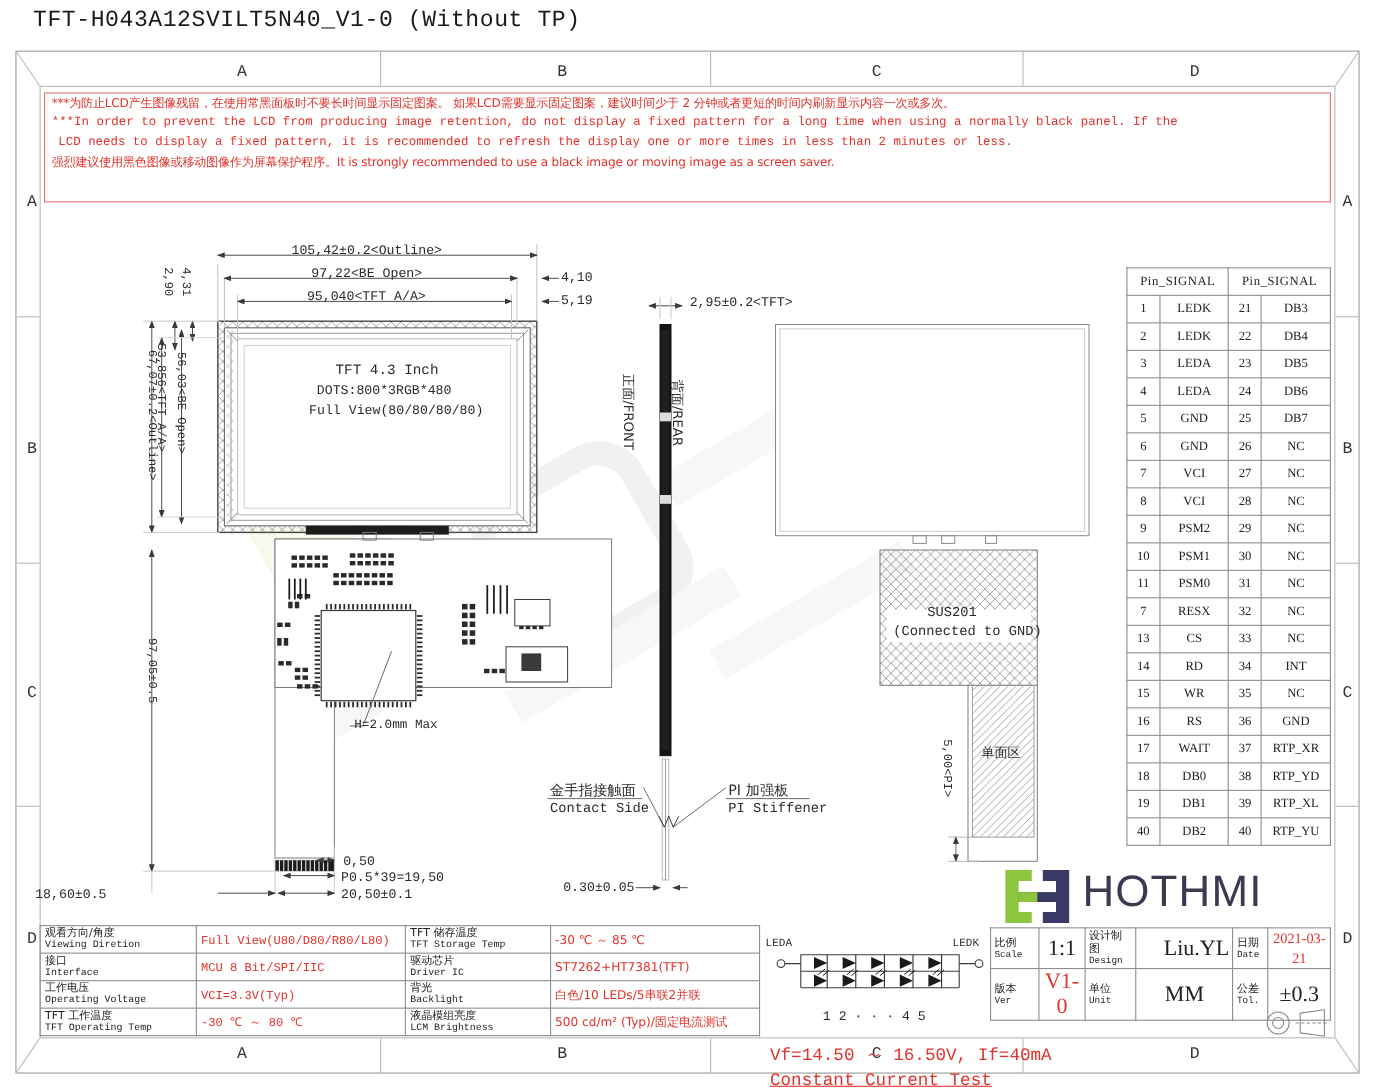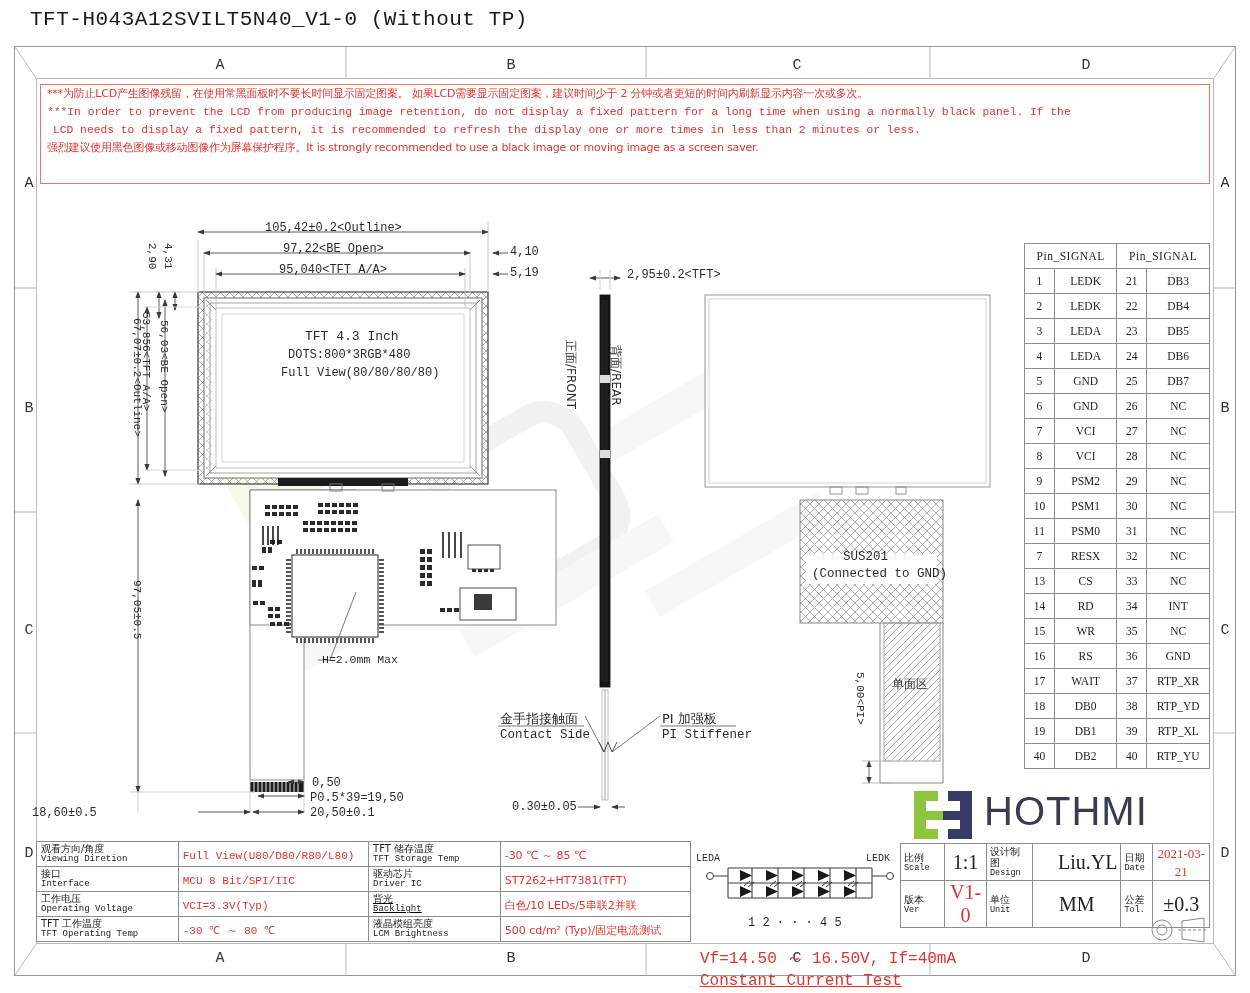--- a/index.html
+++ b/index.html
@@ -733,21 +733,21 @@
             <span class="sp-label-en">Driver IC</span>
           </td>
           <td class="sp-v"><span class="sp-val cn">ST7262+HT7381(TFT)</span></td>
         </tr>
         <tr>
           <td class="sp-l">
             <span class="sp-label-cn">工作电压</span>
             <span class="sp-label-en">Operating Voltage</span>
           </td>
           <td class="sp-v"><span class="sp-val">VCI=3.3V(Typ)</span></td>
-          <td class="sp-l" style="width: 130px; text-decoration: underline;">
+          <td class="sp-l" style="width: 130px;">
             <span class="sp-label-cn">背光</span>
             <span class="sp-label-en">Backlight</span>
           </td>
           <td class="sp-v"><span class="sp-val cn">白色/10 LEDs/5串联2并联</span></td>
         </tr>
         <tr>
           <td class="sp-l">
             <span class="sp-label-cn">TFT 工作温度</span>
             <span class="sp-label-en">TFT Operating Temp</span>
           </td>

